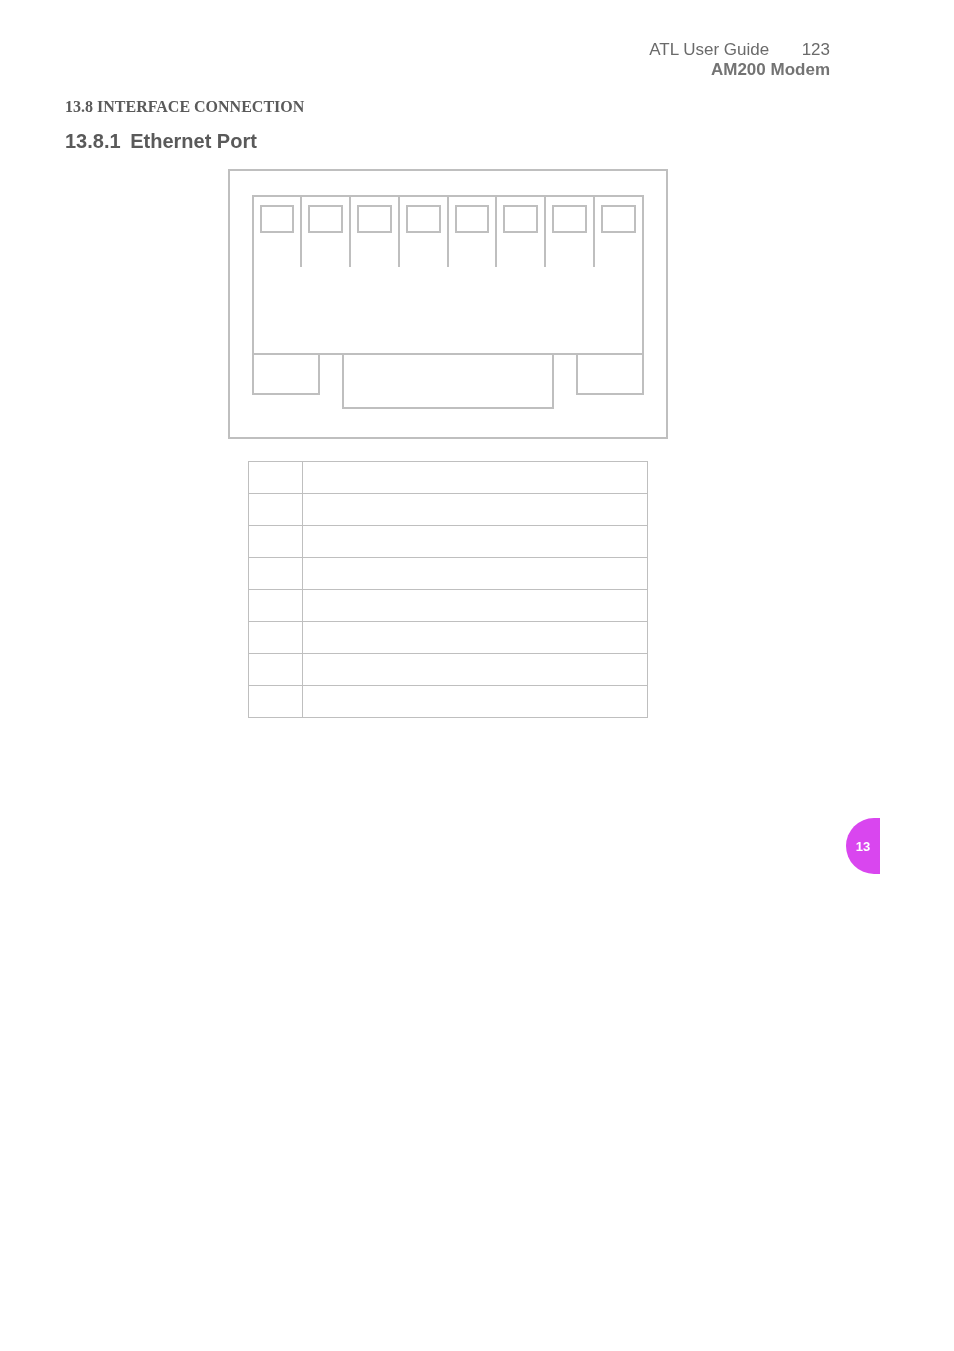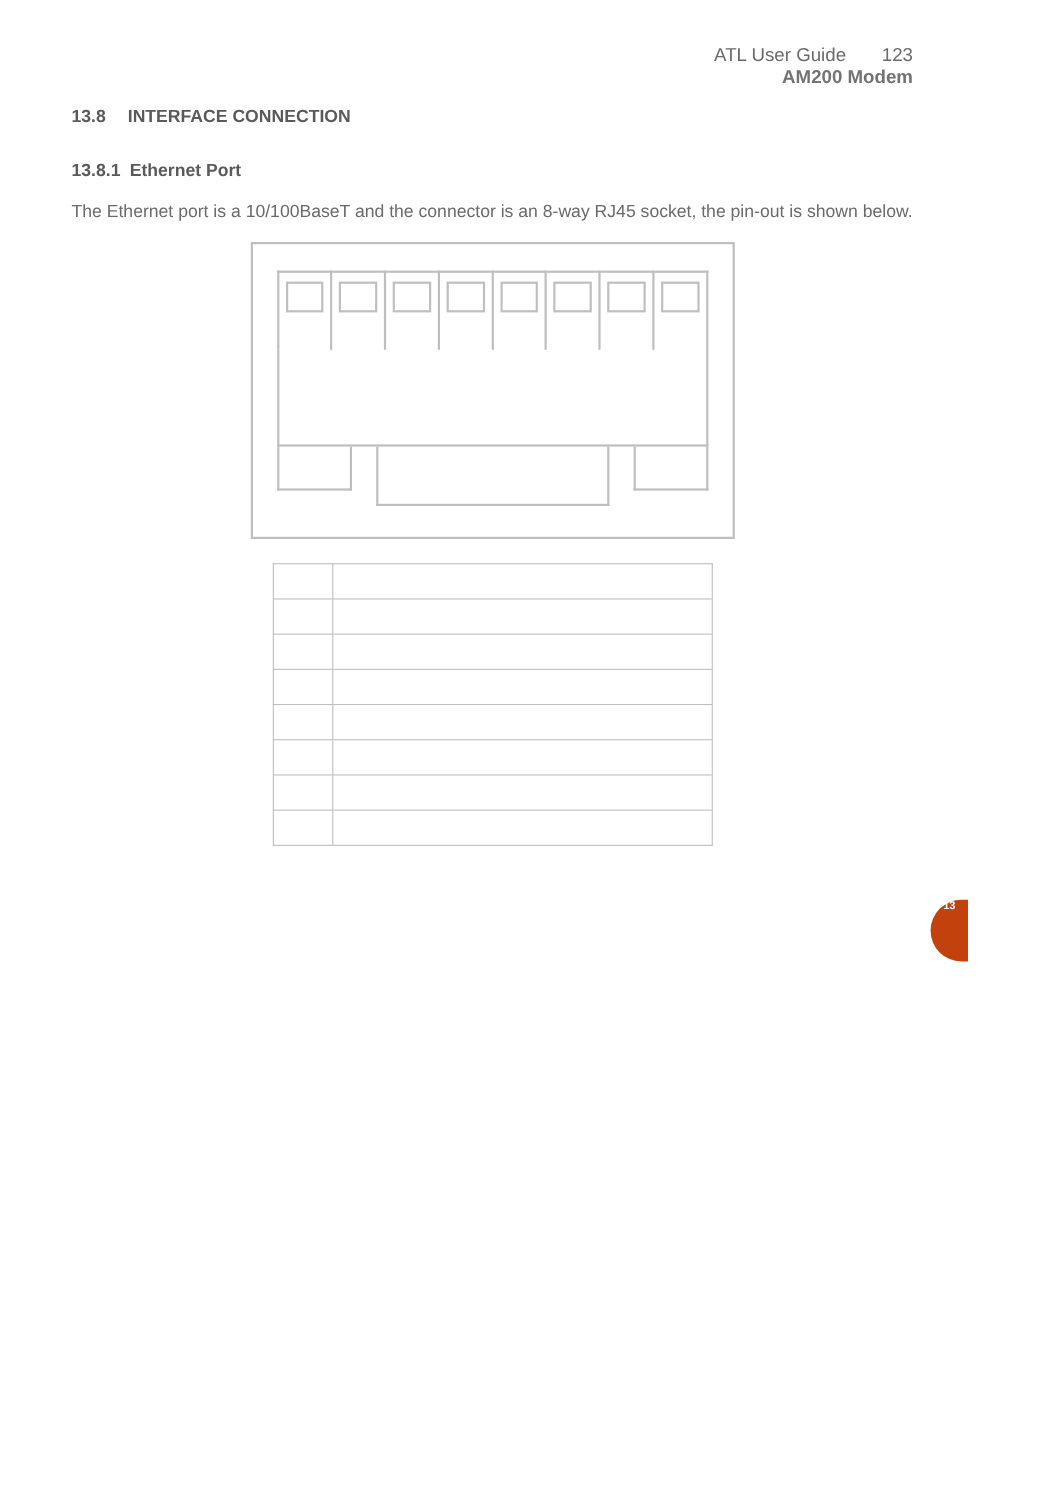--- a/index.html
+++ b/index.html
@@ -5,41 +5,41 @@
   * { box-sizing: border-box; margin: 0; padding: 0; }
   html, body { width: 954px; height: 1351px; background: #fff; font-family: "Helvetica Neue", Helvetica, Arial, sans-serif; color: #5a5a5a; }
   .page { position: relative; width: 880px; height: 1351px; padding: 40px 50px 40px 65px; }
   .header { display: flex; justify-content: flex-end; align-items: baseline; gap: 28px; margin-bottom: 18px; }
   .header .guide { font-size: 17px; color: #6a6a6a; font-weight: 300; }
   .header .pg { font-size: 17px; color: #6a6a6a; font-weight: 300; }
   .header .product { display: block; text-align: right; font-weight: 700; color: #737373; font-size: 17px; }
   .header-right { text-align: right; }
   .sec-num { font-weight: 700; font-size: 16px; }
   .sec-title { font-weight: 700; font-size: 16px; }
-  .sec-row { display: flex; gap: 20px; margin-bottom: 31px; }
-  .sub-row { font-weight: 700; font-size: 16px; margin-bottom: 16px; }
+  .sec-row { display: flex; gap: 4px; margin-bottom: 14px; font-family: Liberation Serif, serif; }
+  .sub-row { font-weight: 700; font-size: 20px; margin-bottom: 16px; }
   .body-text { font-size: 16px; color: #6a6a6a; line-height: 1.45; margin-bottom: 16px; font-weight: 300; }
   .figure-wrap { display: flex; justify-content: center; margin-top: 14px; margin-bottom: 22px; }
   .connector-box { width: 440px; border: 2px solid #bfbfbf; padding: 24px 22px 28px 22px; }
   .pins-row { display: flex; gap: 0; height: 72px; }
   .pin-slot { flex: 1; border: 2px solid #bfbfbf; border-bottom: none; position: relative; }
   .pin-slot + .pin-slot { border-left: none; }
   .pin-inner { position: absolute; left: 6px; right: 6px; top: 8px; height: 28px; border: 2px solid #bfbfbf; }
   .body-area { height: 88px; border: 2px solid #bfbfbf; border-top: none; }
   .latch-row { display: flex; }
   .latch-left { width: 68px; height: 40px; border: 2px solid #bfbfbf; border-top: none; }
   .latch-gap1 { width: 22px; }
   .latch-mid { flex: 1; height: 54px; border: 2px solid #bfbfbf; border-top: none; margin-top: 0; }
   .latch-gap2 { width: 22px; }
   .latch-right { width: 68px; height: 40px; border: 2px solid #bfbfbf; border-top: none; }
   .table-wrap { display:flex; justify-content:center; }
   table.pinout { border-collapse: collapse; width: 400px; }
   table.pinout td { border: 1px solid #bfbfbf; height: 32px; }
   table.pinout td.num { width: 54px; }
-  .side-tab { position: absolute; right: 0; top: 818px; width: 34px; height: 56px; background: #c2410c; border-top-left-radius: 28px; border-bottom-left-radius: 28px; display:flex; justify-content:center; color:#fff; font-size:10px; font-weight:700; }
+  .side-tab { position: absolute; right: 0; top: 818px; width: 34px; height: 56px; background: #d946ef; border-top-left-radius: 28px; border-bottom-left-radius: 28px; display:flex; align-items:center; justify-content:center; color:#fff; font-size:13px; font-weight:700; }
 </style>
 </head>
 <body>
 
 <div class="page">
 
   <div class="header">
     <div class="header-right">
       <span class="guide">ATL User Guide</span>
       <span class="pg" style="margin-left:28px;">123</span>
@@ -50,21 +50,20 @@
   <div class="sec-row">
     <span class="sec-num">13.8</span>
     <span class="sec-title">INTERFACE CONNECTION</span>
   </div>
 
   <div class="sub-row">
     <span>13.8.1</span>
     <span style="margin-left:4px;">Ethernet Port</span>
   </div>
 
-  <p class="body-text">The Ethernet port is a 10/100BaseT and the connector is an 8-way RJ45 socket, the pin-out is shown below.</p>
 
   <div class="figure-wrap">
     <div class="connector-box">
       <div class="pins-row">
         <div class="pin-slot">
             <div class="pin-inner"></div>
           </div>
         <div class="pin-slot">
             <div class="pin-inner"></div>
           </div>

